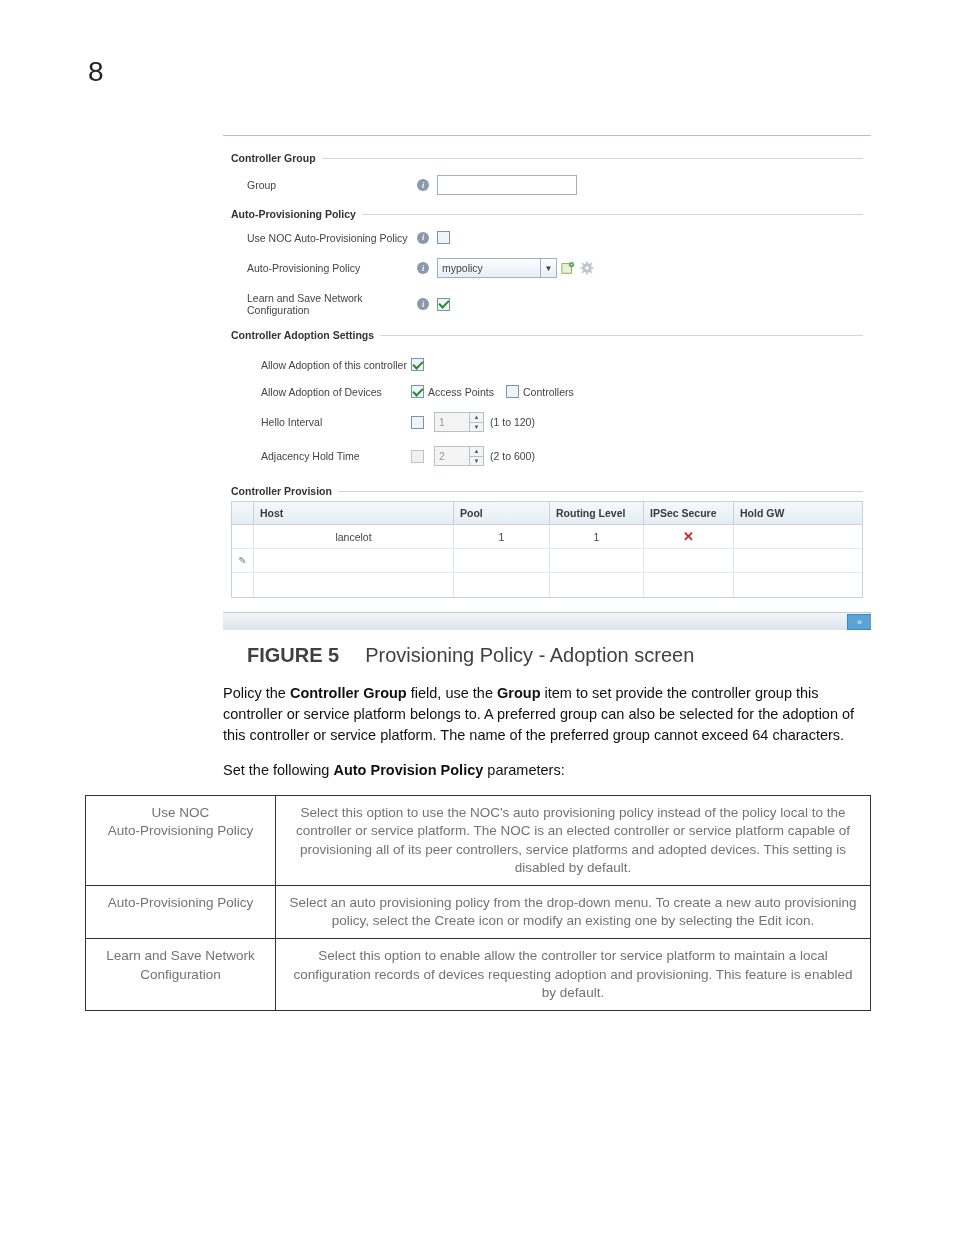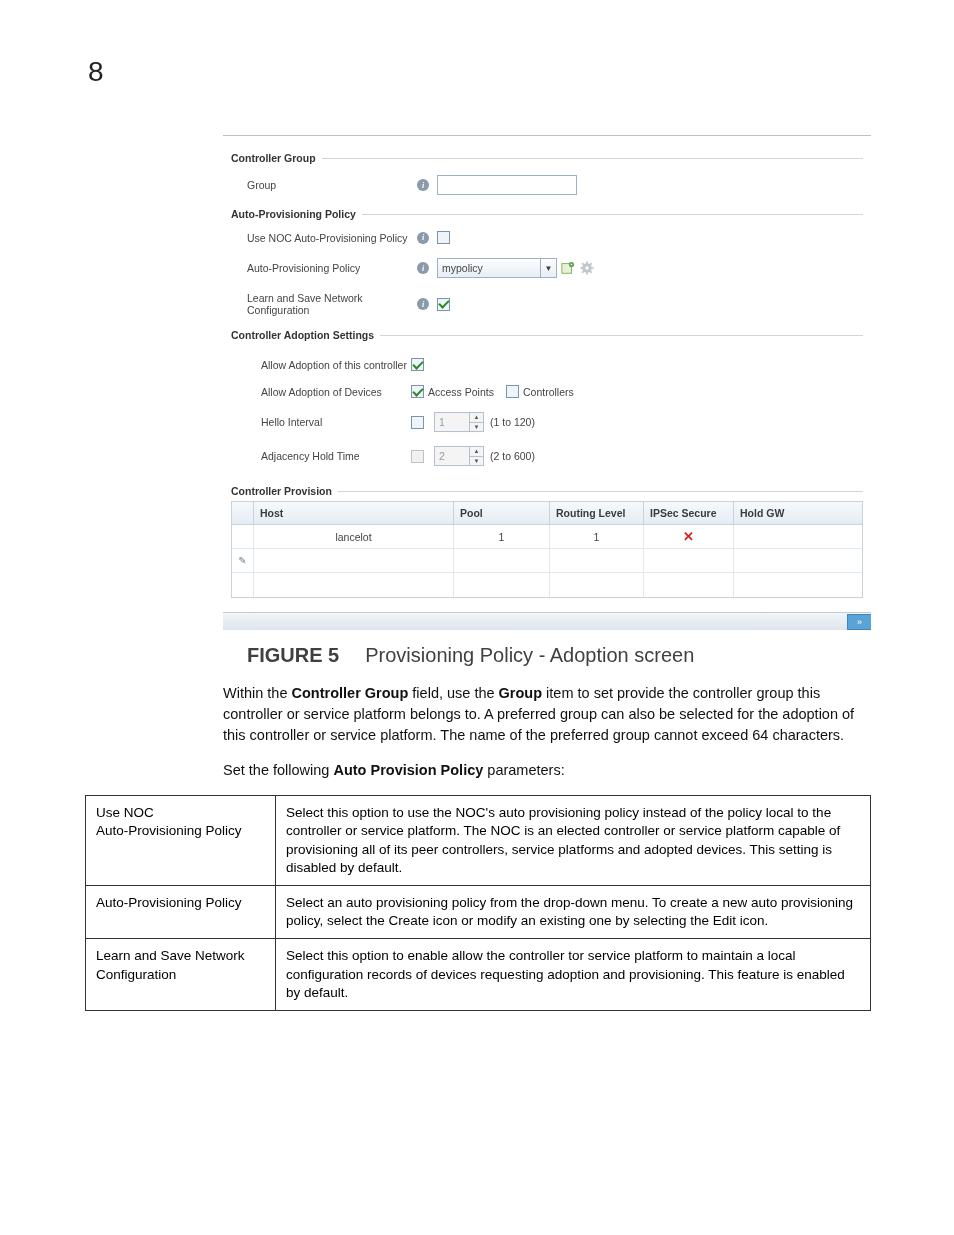--- a/index.html
+++ b/index.html
@@ -162,21 +162,22 @@
     color: #111;
   }
   .body-text p { margin: 0 0 14px 0; }
   .body-text .bold { font-weight: bold; }
 
   table.param-table {
     margin-top: 8px;
     border-collapse: collapse;
     width: 786px;
     font-size: 13.5px;
-    color: #000000;
+    color: #737373;
+    text-align: center;
   }
   table.param-table td {
     border: 1px solid #333;
     padding: 8px 10px;
     vertical-align: top;
     line-height: 1.35;
   }
   table.param-table td.pname { width: 190px; font-family: Arial, Helvetica, sans-serif; }
 </style>
 </head>
@@ -337,21 +338,21 @@
       <div class="footer-badge">» </div>
     </div>
   </div>
 
   <div class="caption">
     <span class="figlabel">FIGURE 5</span><span>Provisioning Policy - Adoption screen</span>
   </div>
 
   <div class="body-text">
     <p>
-      <span>Within the </span><span class="bold">Controller Group</span><span> field, use the </span><span class="bold">Group</span><span> item to set provide the controller group this controller or service platform belongs to. A preferred group can also be selected for the adoption of this controller or service platform. The name of the preferred group cannot exceed 64 characters.</span>
+      <span>Policy the </span><span class="bold">Controller Group</span><span> field, use the </span><span class="bold">Group</span><span> item to set provide the controller group this controller or service platform belongs to. A preferred group can also be selected for the adoption of this controller or service platform. The name of the preferred group cannot exceed 64 characters.</span>
     </p>
     <p>
       <span>Set the following </span><span class="bold">Auto Provision Policy</span><span> parameters:</span>
     </p>
   </div>
 
   <table class="param-table">
     <tbody>
         <tr>
       <td class="pname">

